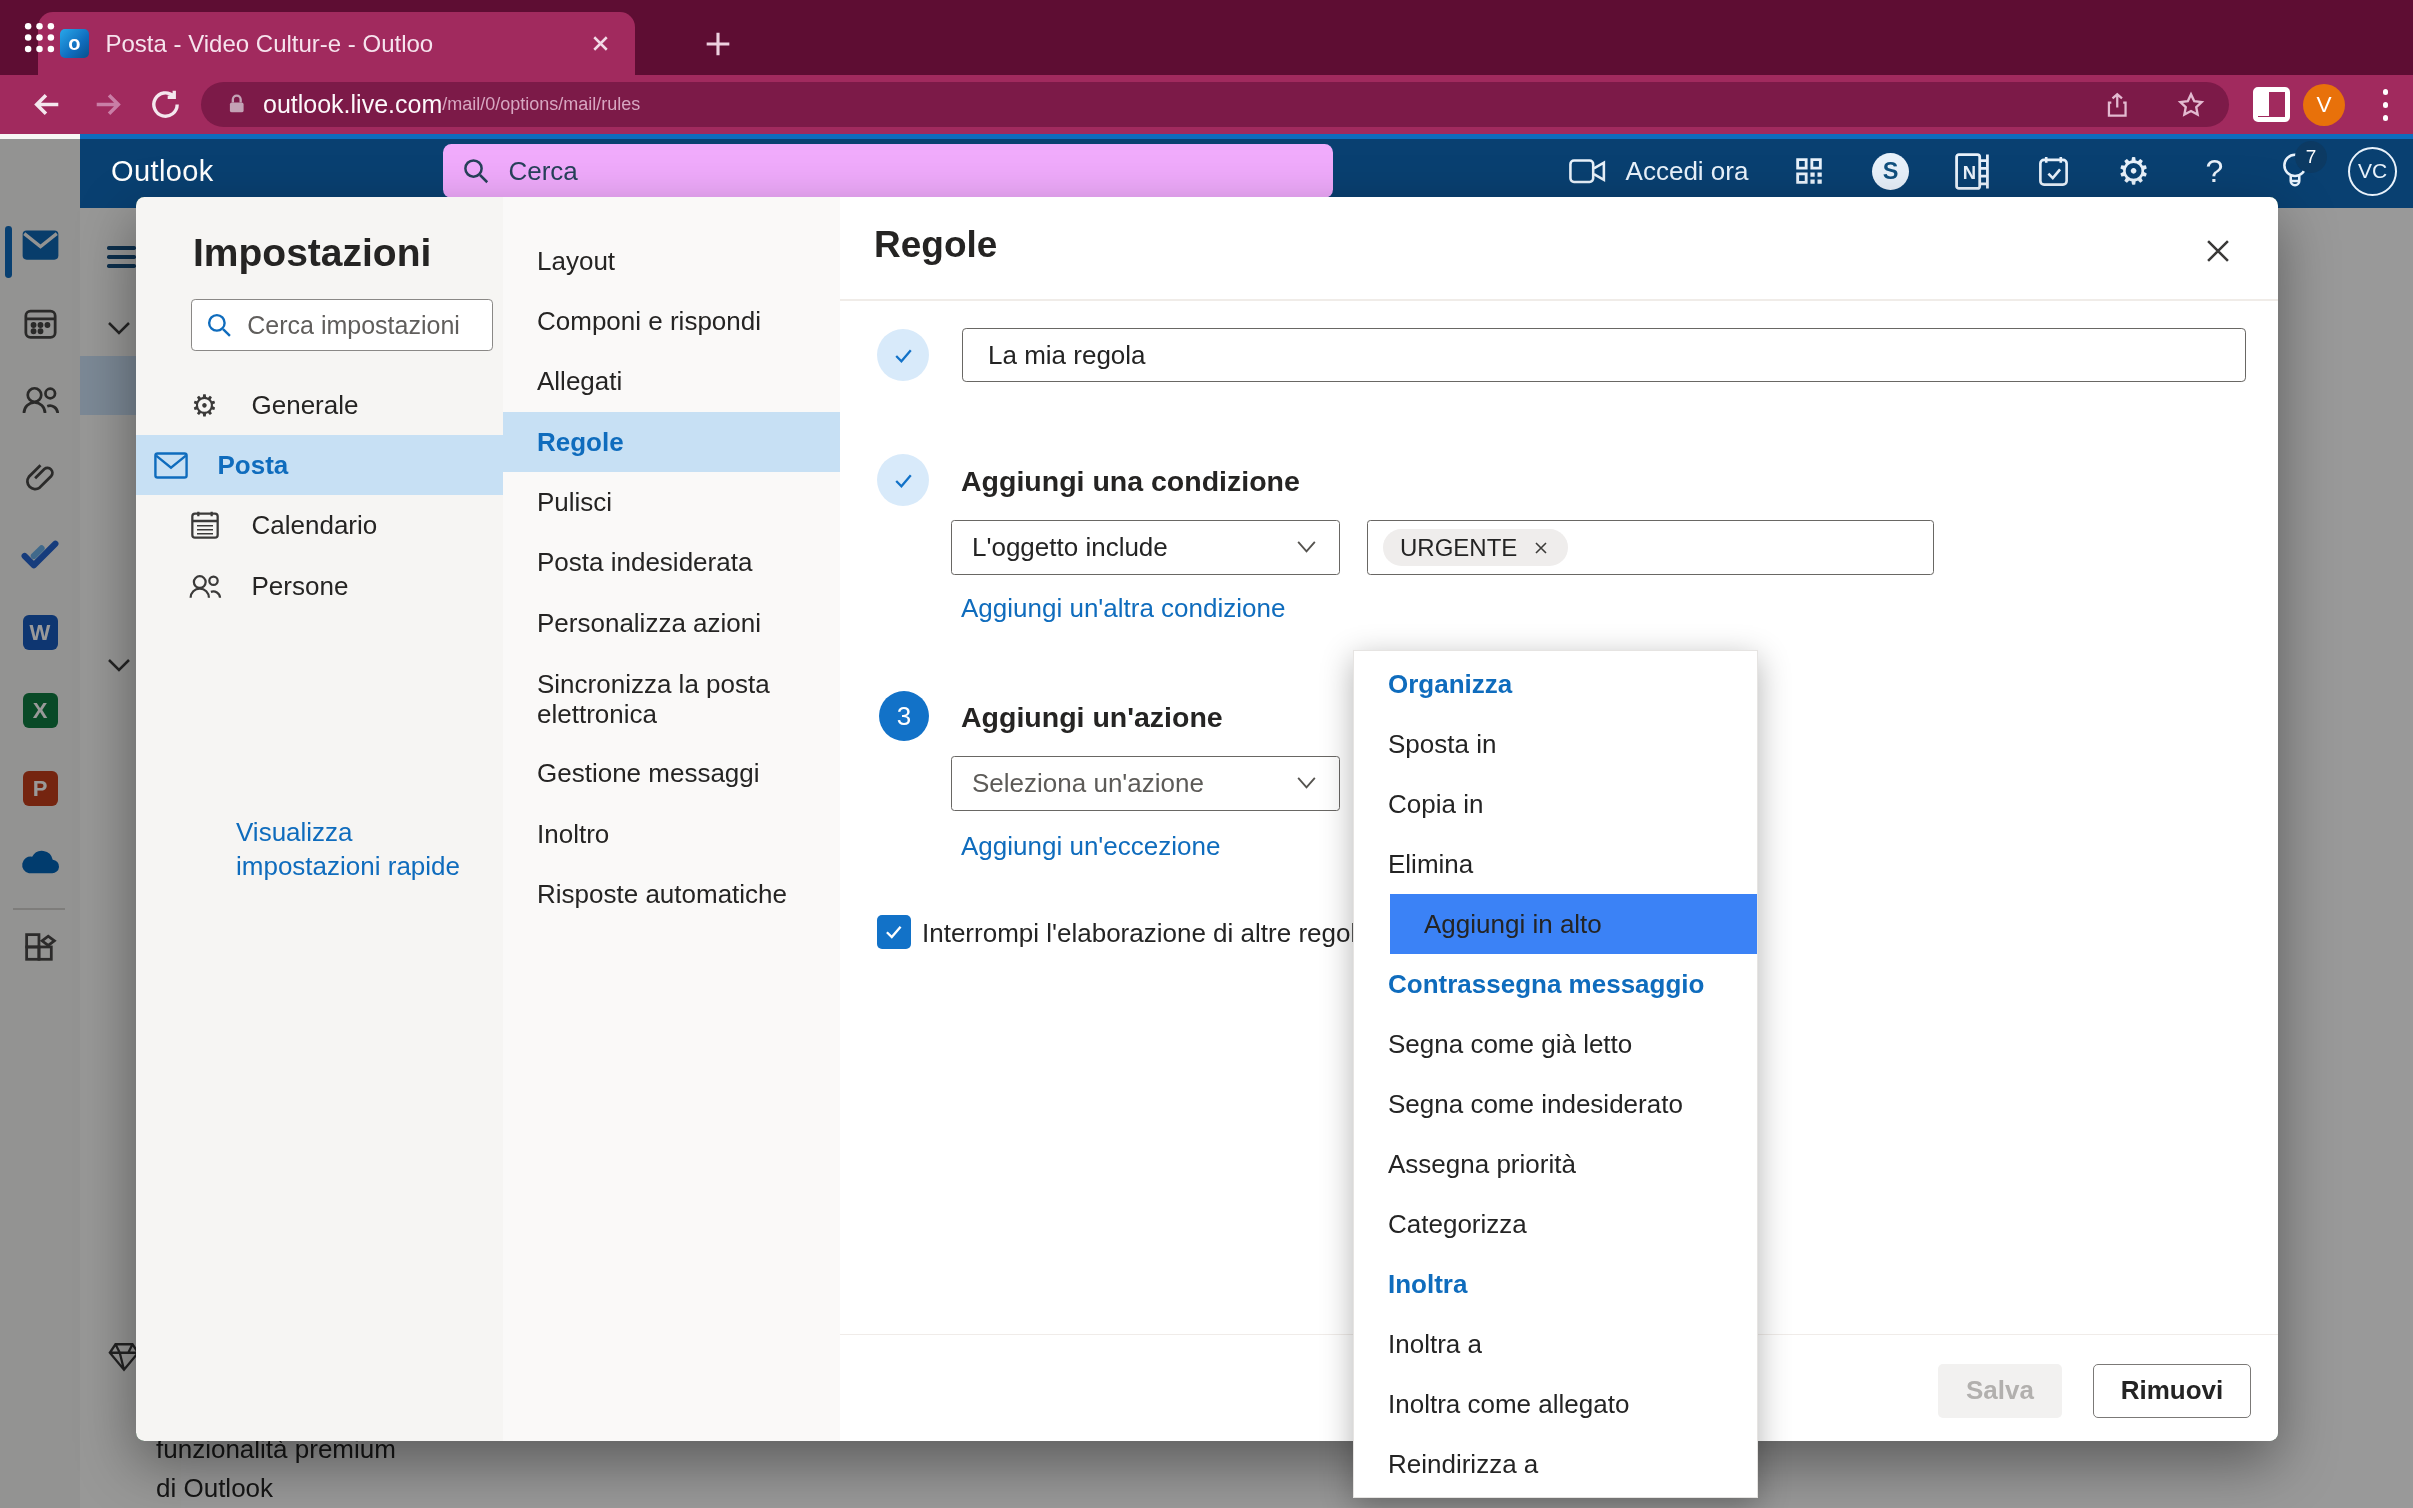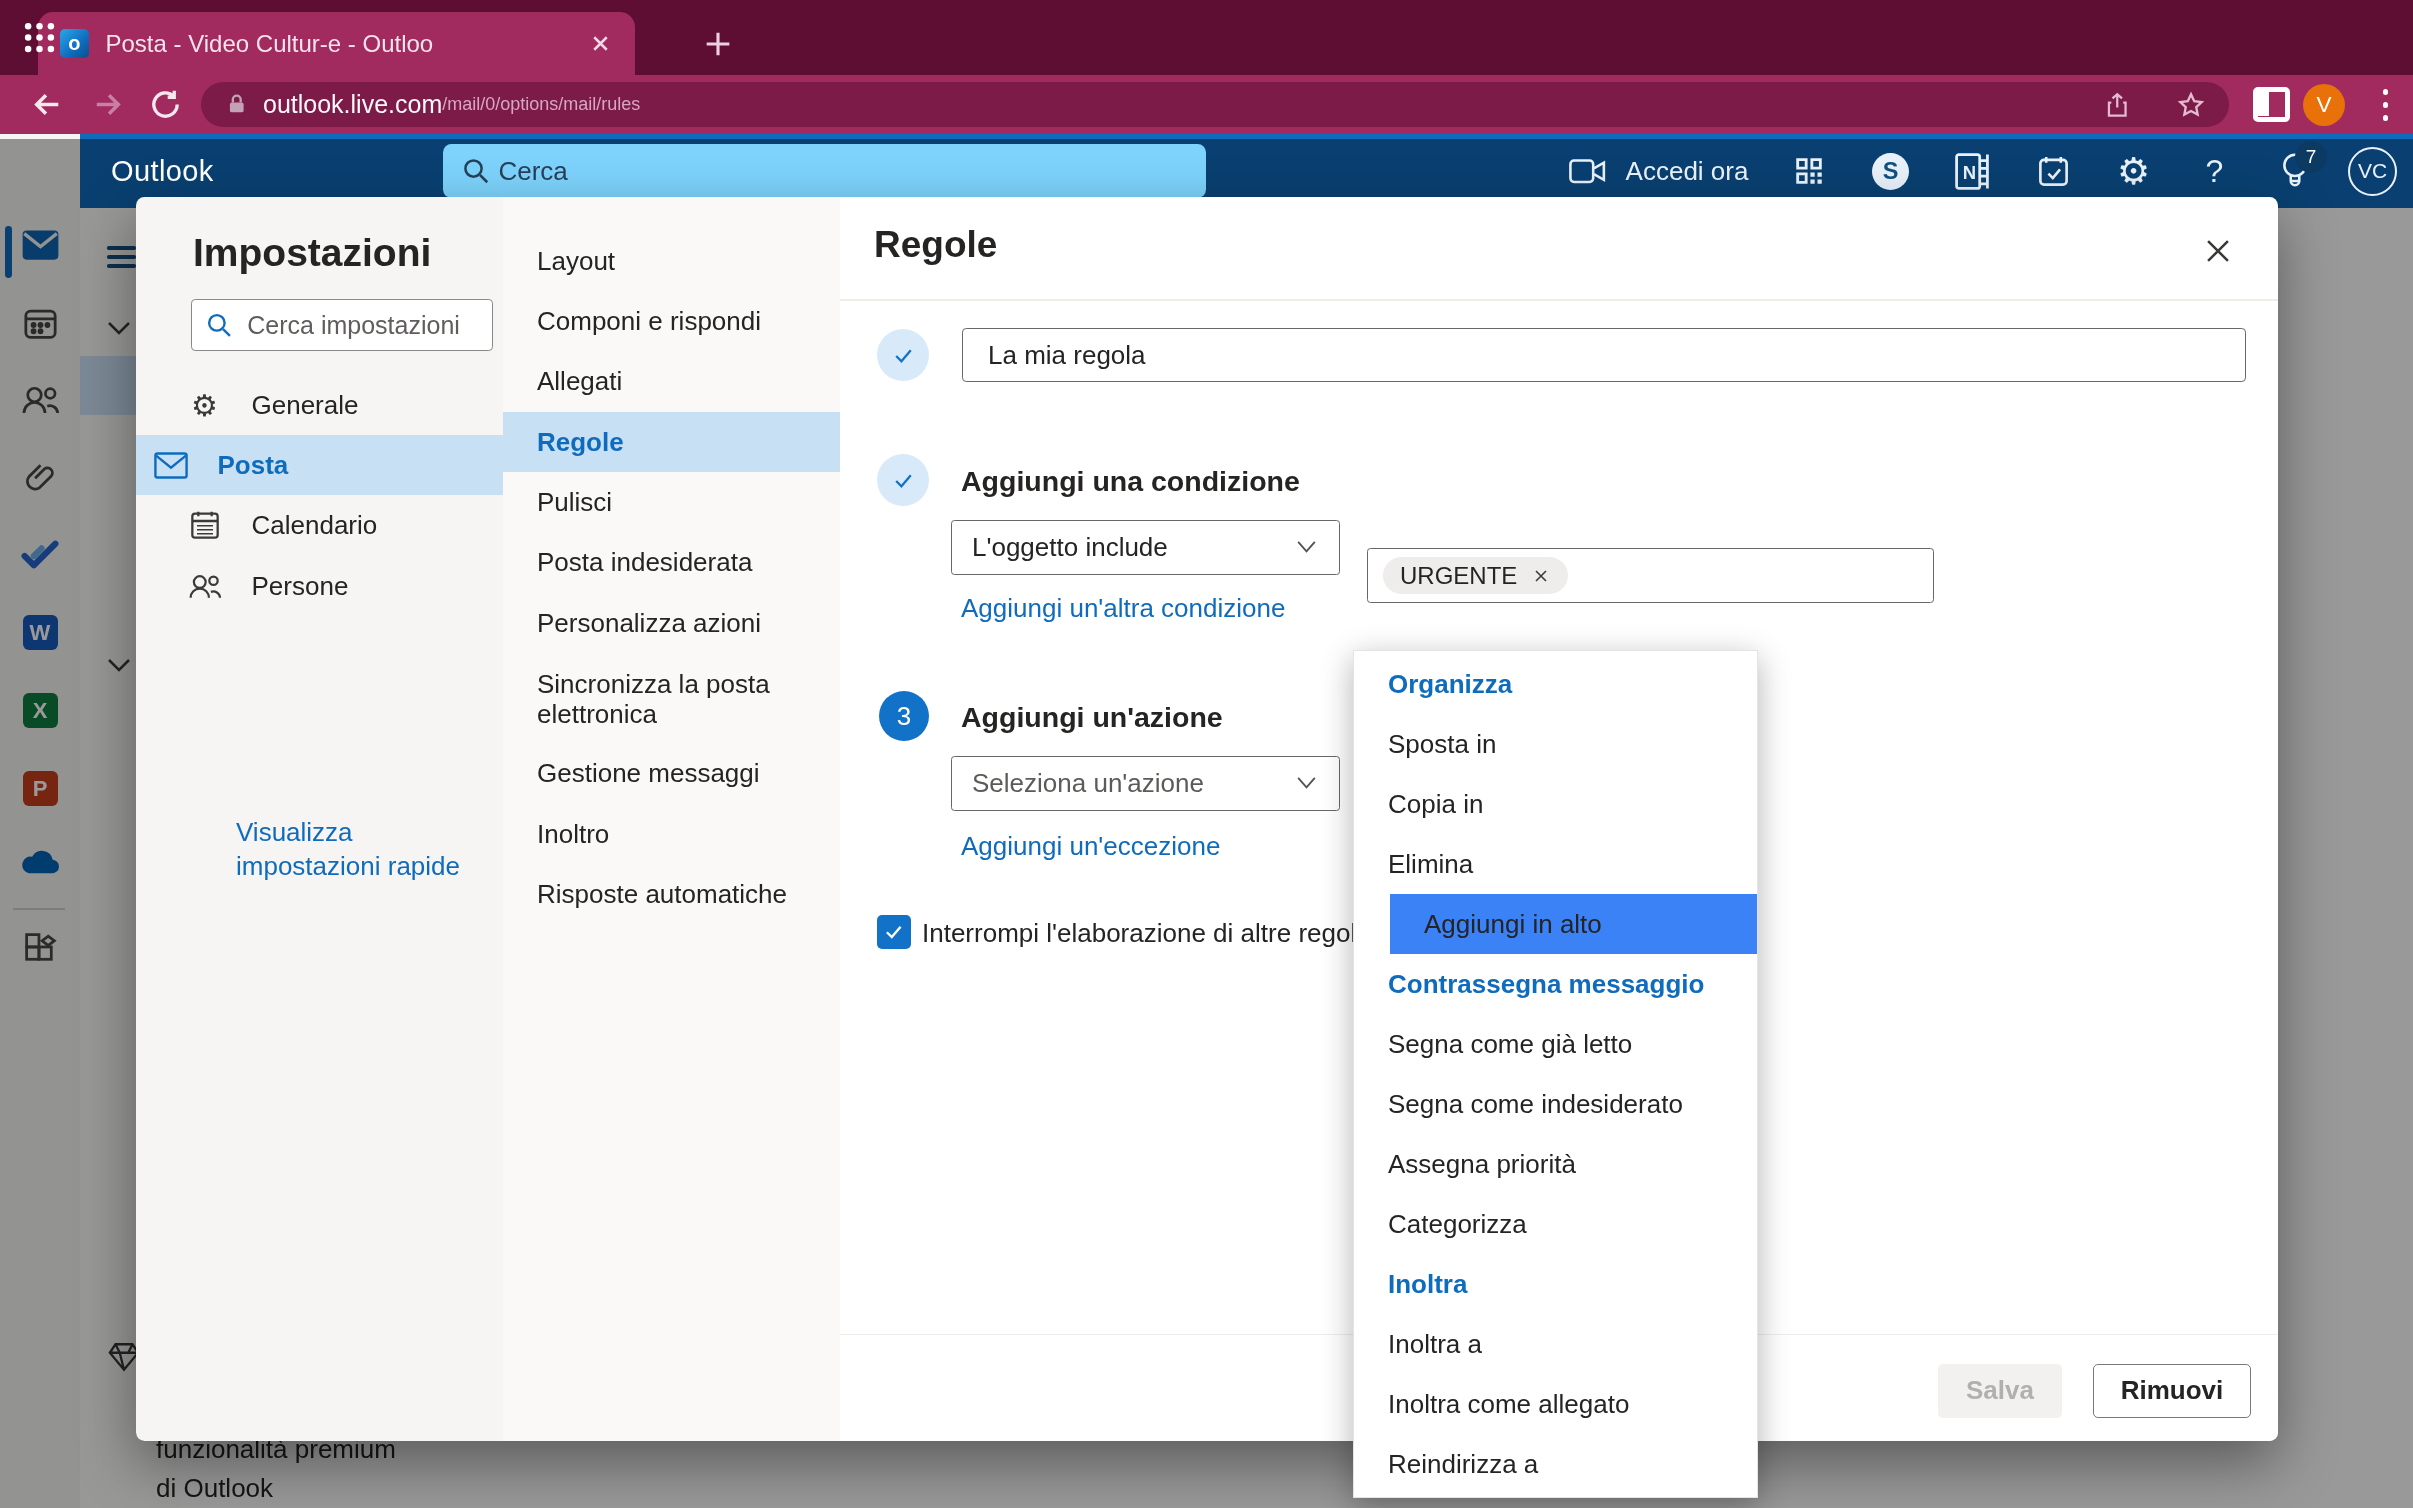--- a/index.html
+++ b/index.html
@@ -32,22 +32,22 @@
                 background:#e8710a; color:#fff; font-size:22.6px; display:flex; align-items:center; justify-content:center; }
   .dots3 { position:absolute; left:2377px; top:84px; width:17px; height:42px; display:flex; flex-direction:column;
            align-items:center; justify-content:center; gap:6.7px; }
   .dots3 i { width:5.9px; height:5.9px; border-radius:50%; background:#fff; }
 
   
   .o-header { position:absolute; left:0; top:134px; width:2413px; height:74px; background:#0f6cbd; }
   .o-logo { position:absolute; left:111px; top:0; height:74px; display:flex; align-items:center;
             color:#fff; font-size:29px; font-weight:400; letter-spacing:0.4px; }
   .waffle { position:absolute; left:15px; top:13.4px; width:49px; height:49px; display:flex; align-items:center; justify-content:center; }
-  .o-search { position:absolute; left:443px; top:144px; width:763px; height:54px; border-radius:8.4px;
-              background:#7dd3fc; display:flex; align-items:center; padding:0 18.4px; gap:7px; }
+  .o-search { position:absolute; left:443px; top:144px; width:890px; height:54px; border-radius:8.4px;
+              background:#f0abfc; display:flex; align-items:center; padding:0 18.4px; gap:17px; }
   .o-search span { color:#27415a; font-size:26px; }
   .o-ic { position:absolute; top:134px; height:74px; display:flex; align-items:center; justify-content:center; color:#e9f2fb; }
   .signin { color:#eaf3fc; font-size:26px; }
   .page-bg { position:absolute; left:80px; top:208px; width:2334px; height:1301px; background:#ffffff; }
   .rail { position:absolute; left:0; top:134px; width:80px; height:1374px; background:#f6f5f3; }
   .rail-ic { position:absolute; left:0; width:80px; display:flex; align-items:center; justify-content:center; }
   .rail-sel { position:absolute; left:5px; top:226px; width:6.7px; height:52px; border-radius:3.4px; background:#0f6cbd; }
   .tile { width:35px; height:35px; border-radius:5.9px; color:#fff; font-size:22px; font-weight:bold;
           display:flex; align-items:center; justify-content:center; }
   .rail-div { position:absolute; left:13.4px; top:908px; width:52px; height:1.7px; background:#d2d0ce; }
@@ -431,21 +431,21 @@
           </svg>
       </div>
       <div class="sec-head" style="left:121px; top:268px;">Aggiungi una condizione</div>
       <div class="select" style="left:111px; top:323px;">
         <span>L'oggetto include</span>
           <span class="grow"></span>
         <svg width="25" height="18.4" viewBox="0 0 24 16">
             <path d="M4 3 L12 12 L20 3" stroke="#55534f" stroke-width="1.8" fill="none"></path>
           </svg>
       </div>
-      <div class="valbox" style="top:323px;margin-top:28px;">
+      <div class="valbox" style="top:323px;">
         <div class="chip">
           <span>URGENTE</span>
           <svg width="20" height="20" viewBox="0 0 24 24">
               <path d="M6 6 L18 18 M18 6 L6 18" stroke="#3c3b39" stroke-width="1.9"></path>
             </svg>
         </div>
       </div>
       <div class="blue-link" style="left:121px; top:396px;">Aggiungi un'altra condizione</div>
 
       <div class="step-circle" style="left:39px; top:494px;">3</div>

